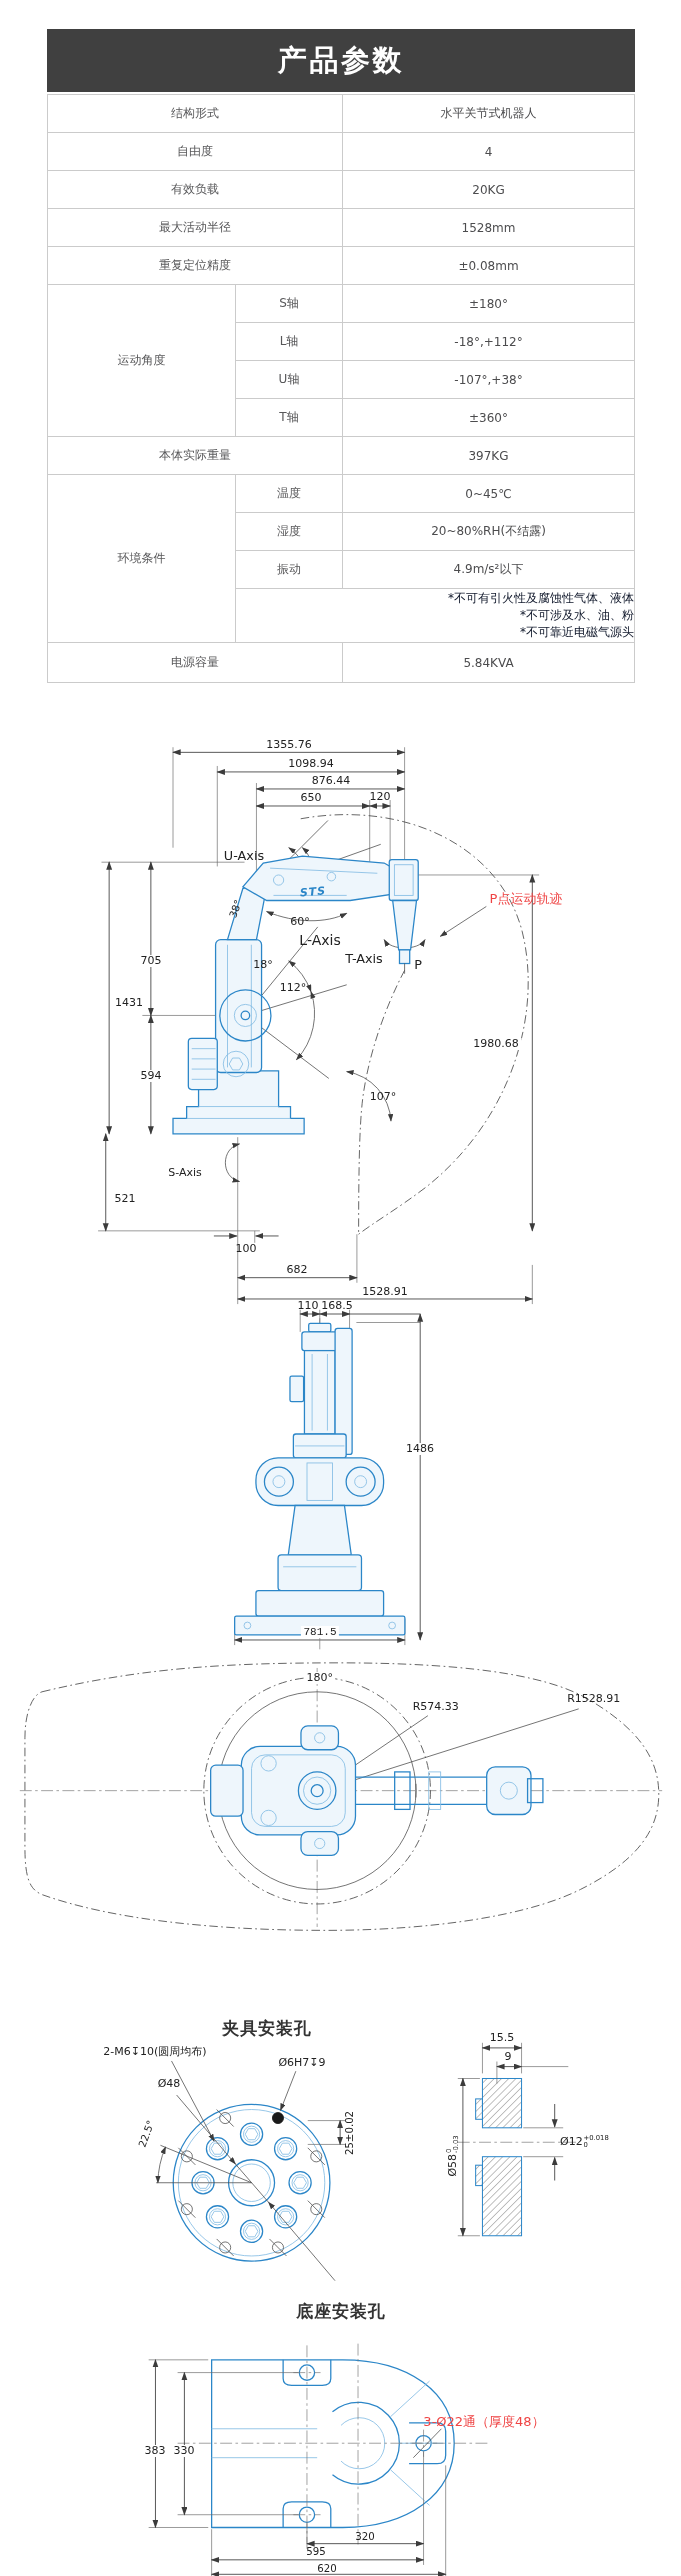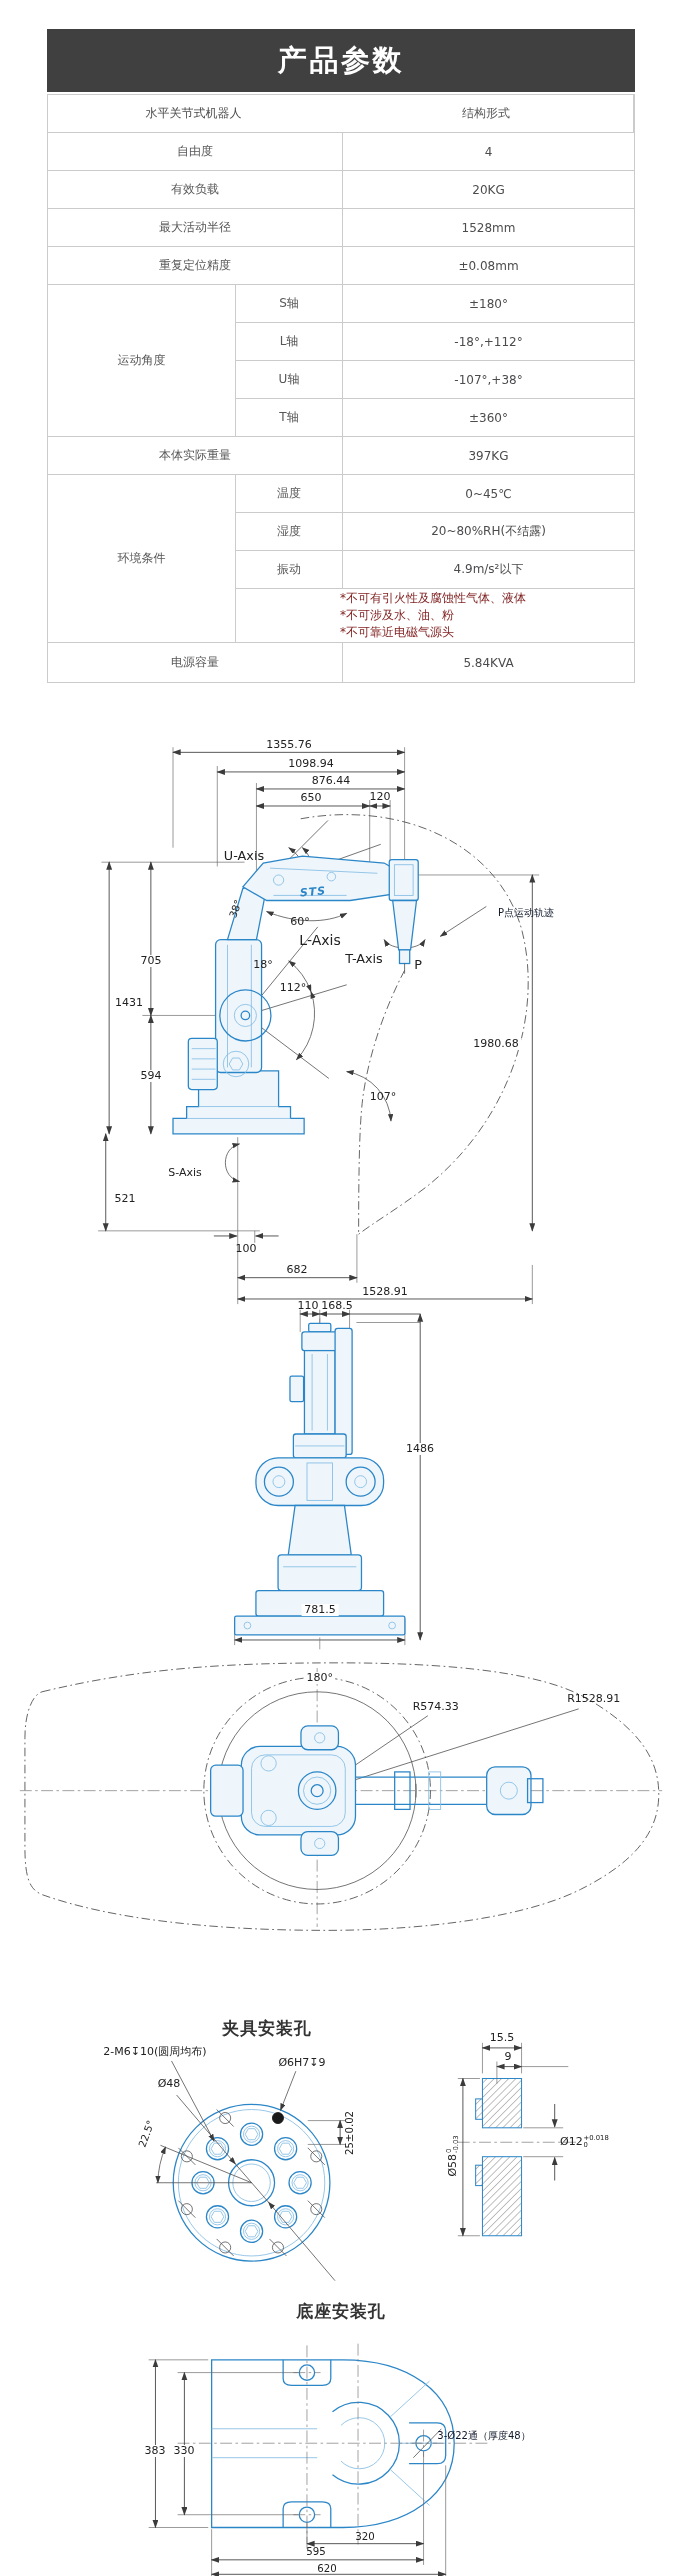--- a/index.html
+++ b/index.html
@@ -20,40 +20,40 @@
   .cl1 { width:294px; border-right:0.9px solid #cbcbcb; }
   .cv  { flex:1; color:#4c4c4e; }
   .tgroup { display:flex; }
   .gl { width:187px; border-right:0.9px solid #cbcbcb; }
   .g-rows { flex:1; display:flex; flex-direction:column; }
   .g-rows > div + div { border-top:0.9px solid #cbcbcb; }
   .g-row { display:flex; height:37px; }
   .ga { width:106px; border-right:0.9px solid #cbcbcb; }
   .gv { flex:1; color:#4c4c4e; }
   .notes { height:53px; display:flex; flex-direction:column; justify-content:center;
-           align-items:flex-start; padding-left:104px; line-height:17px; color:#7f1d1d; }
+           align-items:flex-end; padding-left:104px; line-height:17px; color:#0f172a; }
   .prow { height:39px; }
 
   
   .dwgbox { position:absolute; }
   .dwgbox svg { position:absolute; left:0; top:0; overflow:visible; }
   .d  { stroke:#3b3b3b; stroke-width:1; fill:none; }
   .e  { stroke:#6a6a6a; stroke-width:0.8; fill:none; }
   .cl { stroke:#777;    stroke-width:0.8; fill:none; stroke-dasharray:14 4 3 4; }
   .env{ stroke:#4a4a4a; stroke-width:1;  fill:none; stroke-dasharray:10 4 2 4; }
   .t  { stroke:#4a4a4a; stroke-width:0.9; fill:none; }
   .b  { stroke:#2b86c8; stroke-width:1.5; fill:none; }
   .bf { stroke:#2b86c8; stroke-width:1.5; fill:#eef6fc; }
   .b2 { stroke:#85bde4; stroke-width:1;  fill:none; }
   .hb { fill:url(#hatch); stroke:#2b86c8; stroke-width:1.2; }
 
   .lbl { position:absolute; transform:translate(-50%,-50%); font-size:11px; color:#222;
          white-space:nowrap; line-height:12px; }
   .sm  { font-size:10.2px; }
-  .cn  { font-size:10px; color:#0f172a;margin-top:14px; }
+  .cn  { font-size:13px; color:#ef4444; }
   .bg  { background:#fff; padding:0 2.6px; }
   .r70 { transform:translate(-50%,-50%) rotate(-70deg); }
   .r90 { transform:translate(-50%,-50%) rotate(-90deg); }
   .lleft { transform:translate(0,-50%); }
   .dtitle { position:absolute; transform:translate(-50%,-50%); font-size:17px; font-weight:600;
             color:#333; white-space:nowrap; letter-spacing:0.9px; }
   .brand { position:absolute; transform:translate(-50%,-50%) rotate(-5deg); color:#2b86c8;
            font-style:italic; font-weight:bold; font-size:11px; letter-spacing:0.9px; }
   .tol { display:inline-flex; flex-direction:column; font-size:6.8px; line-height:6.8px;
          vertical-align:middle; margin-left:0.9px; }
@@ -80,22 +80,22 @@
     </g>
   </defs>
 </svg>
 
 <div class="page">
 
   <div class="banner">产品参数</div>
 
   <div class="spec">
     <div class="trow">
+      <div class="cell cl1">结构形式</div>
       <div class="cell cv">水平关节式机器人</div>
-      <div class="cell cl1">结构形式</div>
     </div>
     <div class="trow">
       <div class="cell cl1">自由度</div>
       <div class="cell cv">4</div>
     </div>
     <div class="trow">
       <div class="cell cl1">有效负载</div>
       <div class="cell cv">20KG</div>
     </div>
     <div class="trow">
@@ -314,21 +314,21 @@
         <line class="b2" x1="182" y1="344" x2="268" y2="344"></line>
         <rect class="bf" x="150" y="372" width="150" height="30" rx="3"></rect>
         <rect class="bf" x="125" y="402" width="200" height="22" rx="2"></rect>
         <circle class="b2" cx="140" cy="413" r="4"></circle>
         <circle class="b2" cx="310" cy="413" r="4"></circle>
       </g>
     </svg>
     <div class="lbl" style="left:180px; top:31.5px;">110</div>
     <div class="lbl" style="left:209px; top:31.5px;">168.5</div>
     <div class="lbl bg" style="left:292px; top:175px;">1486</div>
-    <div class="lbl bg" style="left:192px; top:336px;">781.5</div>
+    <div class="lbl bg" style="left:192px; top:358px;font-family:Liberation Mono, monospace;">781.5</div>
   </div>
 
   <div class="dwgbox" style="left:12.8px; top:1644px; width:656px; height:341px;">
     <svg width="656" height="341" viewBox="0 0 770 400">
       <line class="cl" x1="8" y1="172" x2="762" y2="172"></line>
       <line class="cl" x1="357" y1="28" x2="357" y2="332"></line>
       <path class="env" d="M34,56 C150,28 250,22 382,22 C520,22 622,34 674,64 C736,100 758,136 758,176 C758,214 738,252 666,288 C598,322 478,336 368,336 C240,336 118,324 34,294 C20,288 14,276 14,238 L14,110 C14,82 22,60 34,56 Z"></path>
       <circle class="t" cx="357" cy="172" r="116"></circle>
       <circle class="env" cx="357" cy="172" r="133"></circle>
       <line class="t" x1="241" y1="164" x2="241" y2="180"></line>

